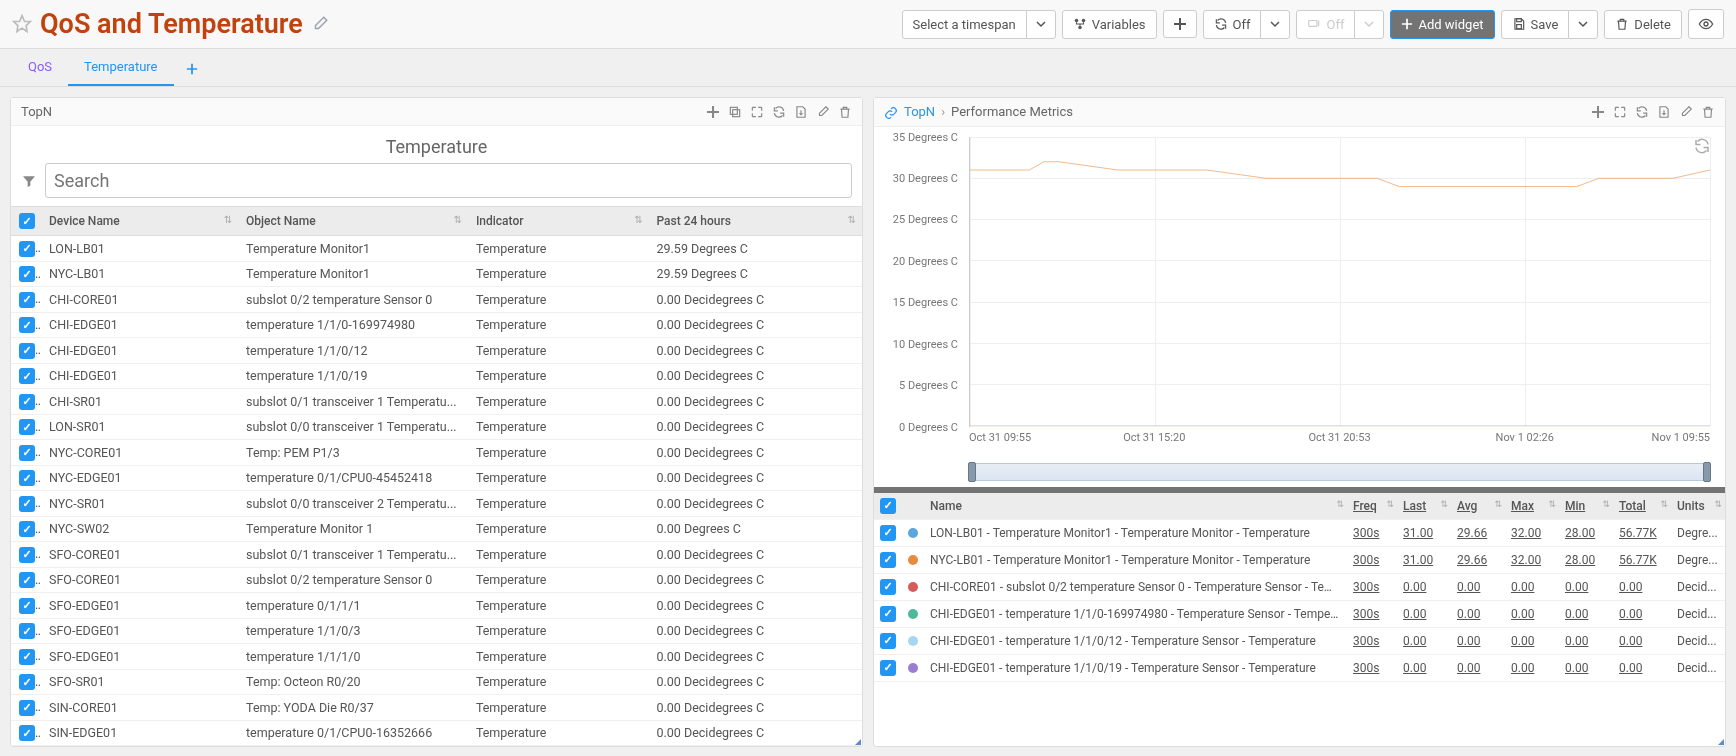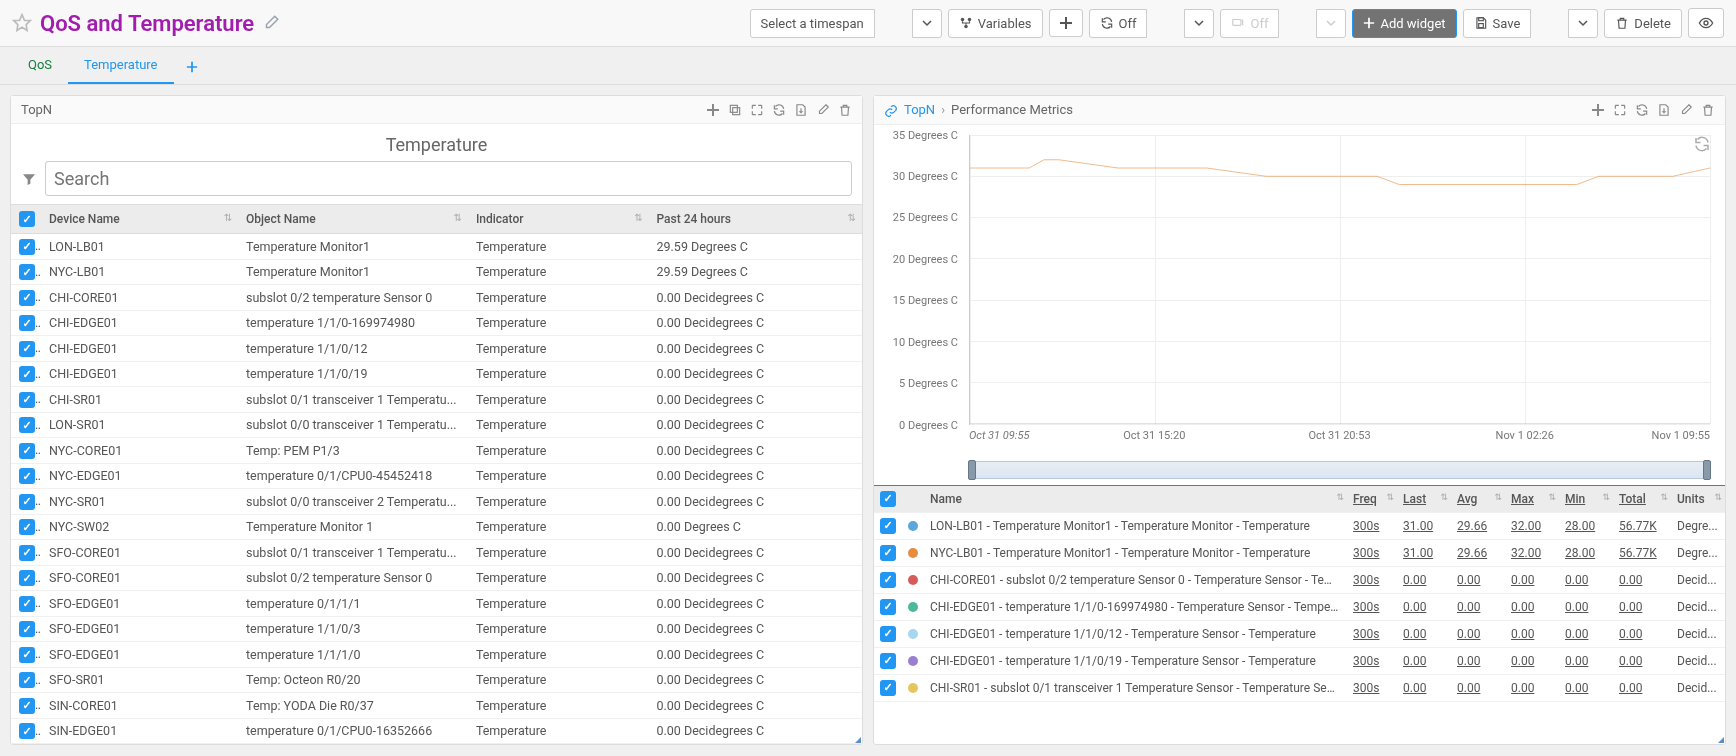--- a/index.html
+++ b/index.html
@@ -1,35 +1,35 @@
 <!DOCTYPE html>
 <html><head>
 <meta charset="utf-8">
 <style>
 * { box-sizing: border-box; margin: 0; padding: 0; font-family: -apple-system, BlinkMacSystemFont, "Segoe UI", Roboto, Arial, sans-serif; }
 body { background: #f0f0f0; font-size: 13px; color: #333; }
 
 .page-header { display: flex; align-items: center; padding: 8px 12px; background: #f8f8f8; border-bottom: 1px solid #ddd; }
 .page-title-wrap { display: flex; align-items: center; gap: 8px; }
 .star-icon { color: #bbb; cursor: pointer; }
-.page-title { font-size: 22px; font-weight: 600; color: #a21caf; }
+.page-title { font-size: 27px; font-weight: 600; color: #c2410c; }
 .edit-title-icon { color: #9ca3af; cursor: pointer; }
 .header-spacer { flex: 1; }
 .header-actions { display: flex; gap: 6px; align-items: center; }
 .btn { display: inline-flex; align-items: center; gap: 5px; padding: 6px 10px; background: #fff; border: 1px solid #ccc; border-radius: 3px; font-size: 13px; color: #555; cursor: pointer; }
 .btn.primary { background: #737373; border-color: #2196f3; color: #fff; }
 .btn.icon-only { padding: 6px 9px; }
-.btn-group { display: inline-flex; gap: 38px; }
+.btn-group { display: inline-flex; }
 .btn-group .btn { border-radius: 0; margin-left: -1px; }
 .btn-group .btn:first-child { border-radius: 3px 0 0 3px; margin-left: 0; }
 .btn-group .btn:last-child { border-radius: 0 3px 3px 0; }
 .btn-disabled { color: #ccc; }
 
 .tab-bar { display: flex; align-items: center; background: #f0f0f0; border-bottom: 1px solid #ddd; padding: 0 12px; }
-.tab { padding: 10px 16px; cursor: pointer; color: #15803d; font-size: 13px; border-bottom: 2px solid transparent; }
+.tab { padding: 10px 16px; cursor: pointer; color: #8b5cf6; font-size: 13px; border-bottom: 2px solid transparent; }
 .tab.active { color: #2196f3; border-bottom-color: #2196f3; }
 .tab-add { padding: 10px 12px; color: #2196f3; cursor: pointer; }
 
 .panels { display: flex; gap: 10px; padding: 10px; }
 .panel { flex: 1; background: #fff; border: 1px solid #ddd; border-radius: 3px; position: relative; min-width: 0; }
 .panel-header { display: flex; align-items: center; justify-content: space-between; padding: 6px 10px; border-bottom: 1px solid #eee; background: #fafafa; }
 .panel-title { font-size: 13px; color: #666; display: flex; align-items: center; gap: 6px; }
 .panel-actions { display: flex; gap: 8px; color: #888; }
 .panel-actions span { cursor: pointer; }
 .panel-actions svg { display: block; }
@@ -59,21 +59,21 @@
 .grid-line-v { position: absolute; top: 0; bottom: 0; border-left: 1px solid #eee; }
 .grid-line-h { position: absolute; left: 0; right: 0; border-top: 1px solid #eee; }
 .x-ticks { position: absolute; left: 95px; right: 15px; bottom: 10px; height: 16px; }
 .x-tick { position: absolute; font-size: 11px; color: #777; transform: translateX(-50%); white-space: nowrap; }
 
 .range-slider { margin: 6px 15px 6px 95px; height: 18px; background: linear-gradient(#e8eef5,#dbe6f2); border: 1px solid #b8c9dc; border-radius: 2px; position: relative; }
 .range-handle { position: absolute; top: -2px; bottom: -2px; width: 8px; background: #89a; border: 1px solid #678; border-radius: 2px; }
 .range-handle.left { left: -2px; }
 .range-handle.right { right: -2px; }
 
-.metrics-table-wrap { border-top: 1px solid #737373; }
+.metrics-table-wrap { border-top: 6px solid #737373; }
 .metrics-table { width: 100%; border-collapse: collapse; table-layout: fixed; }
 .metrics-table th, .metrics-table td { padding: 5px 6px; font-size: 12px; color: #555; text-align: left; border-bottom: 1px solid #f0f0f0; white-space: nowrap; overflow: hidden; text-overflow: ellipsis; }
 .metrics-table th { background: #ececec; font-weight: 500; position: relative; }
 .metrics-table th .sort { position: absolute; right: 3px; color: #aaa; font-size: 9px; }
 .metrics-table td.num, .metrics-table th.num { text-align: left; text-decoration: underline; }
 
 .resize-handle { position: absolute; right: 0; bottom: 0; width: 12px; height: 12px; cursor: se-resize; }
 .resize-handle::after { content: ""; position: absolute; right: 1px; bottom: 1px; border-right: 6px solid #5a8dc8; border-top: 6px solid transparent; }
 
 .breadcrumb-link { color: #2196f3; cursor: pointer; }
@@ -496,21 +496,21 @@
           <div class="grid-line-h" style="top: 57.1429%;"></div>
           <div class="grid-line-h" style="top: 71.4286%;"></div>
           <div class="grid-line-h" style="top: 85.7143%;"></div>
           <div class="grid-line-h" style="top: 100%;"></div>
           <svg width="100%" height="100%" viewBox="0 0 100 100" preserveAspectRatio="none" style="position: absolute; inset: 0px;">
             <polyline points="0,11.428571428571432 8,11.428571428571432 10,8.571428571428575 12,8.571428571428575 20,11.428571428571432 25,11.428571428571432 32,11.428571428571432 40,14.28571428571429 55,14.28571428571429 58,17.14285714285714 70,17.14285714285714 82,17.14285714285714 85,14.28571428571429 95,14.28571428571429 100,11.428571428571432" fill="none" stroke="#e78b3e" stroke-width="0.6" vector-effect="non-scaling-stroke"></polyline>
             <polyline points="0,100 100,100" fill="none" stroke="#e78b3e" stroke-width="0.6" vector-effect="non-scaling-stroke"></polyline>
           </svg>
         </div>
       <div class="x-ticks" id="x-ticks">
-          <div class="x-tick" style="left: 0%; transform: translateX(0px); font-style: italic;">Oct 31 09:55</div>
+          <div class="x-tick" style="left: 0%; transform: translateX(0px);">Oct 31 09:55</div>
           <div class="x-tick" style="left: 25%;">Oct 31 15:20</div>
           <div class="x-tick" style="left: 50%;">Oct 31 20:53</div>
           <div class="x-tick" style="left: 75%;">Nov 1 02:26</div>
           <div class="x-tick" style="left: 100%; transform: translateX(-100%);">Nov 1 09:55</div>
         </div>
     </div>
 
     <div class="range-slider">
       <div class="range-handle left"></div>
       <div class="range-handle right"></div>
@@ -610,30 +610,18 @@
     <td><span class="color-dot" style="background:#9a7fd1"></span></td>
     <td>CHI-EDGE01 - temperature 1/1/0/19 - Temperature Sensor - Temperature</td>
     <td class="num">300s</td>
     <td class="num">0.00</td>
     <td class="num">0.00</td>
     <td class="num">0.00</td>
     <td class="num">0.00</td>
     <td class="num">0.00</td>
     <td>Decid...</td>
             </tr>
-            <tr>
-    <td><span class="checkbox"></span></td>
-    <td><span class="color-dot" style="background:#e6c65a"></span></td>
-    <td>CHI-SR01 - subslot 0/1 transceiver 1 Temperature Sensor - Temperature Sen...</td>
-    <td class="num">300s</td>
-    <td class="num">0.00</td>
-    <td class="num">0.00</td>
-    <td class="num">0.00</td>
-    <td class="num">0.00</td>
-    <td class="num">0.00</td>
-    <td>Decid...</td>
-            </tr>
           </tbody>
       </table>
     </div>
     <div class="resize-handle"></div>
   </div>
 </div>
 
 </body></html>

